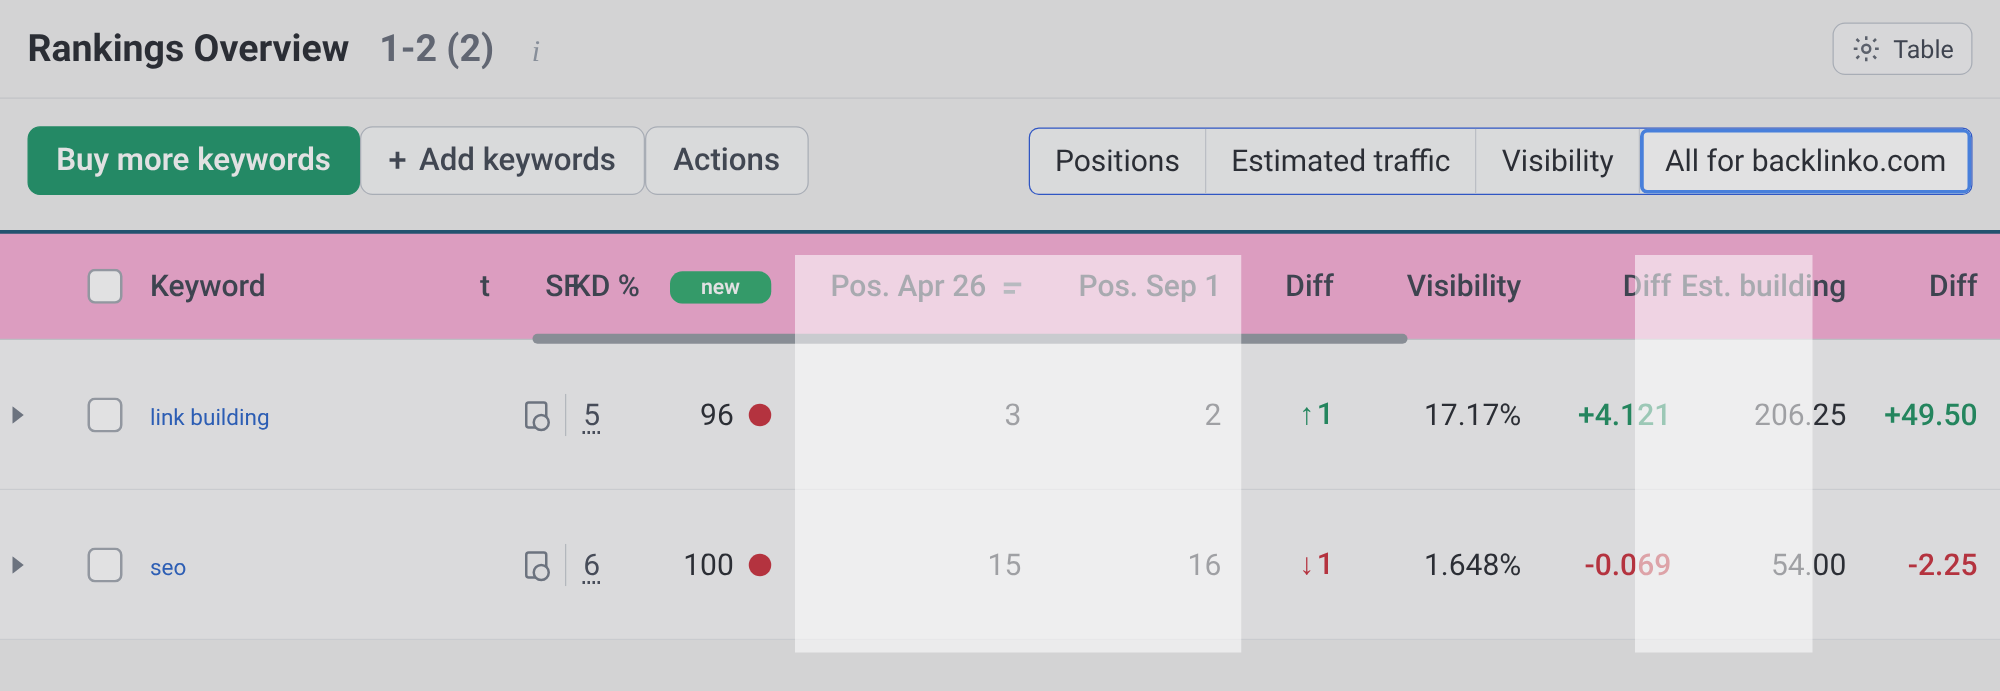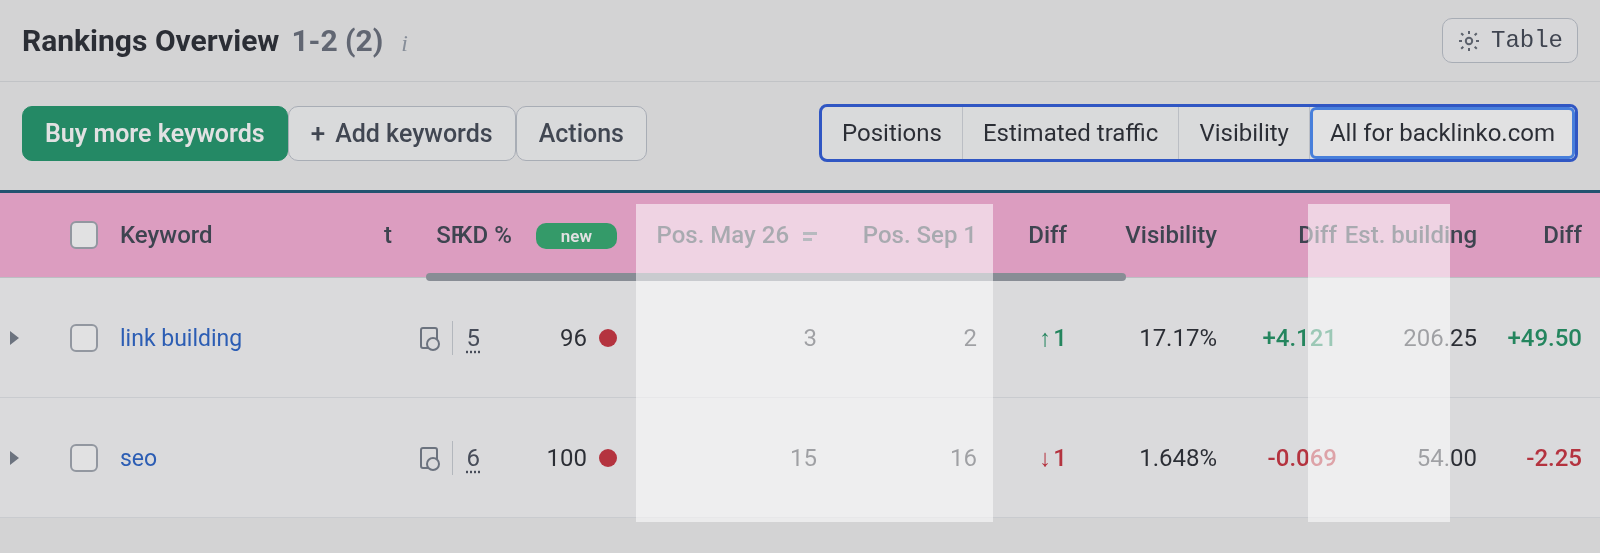--- a/index.html
+++ b/index.html
@@ -25,52 +25,51 @@
     z-index:35;
     pointer-events:none;
   }
 
   
   .header{
     display:flex; align-items:center; justify-content:space-between;
     padding:18px 22px 18px 22px;
     border-bottom:1px solid #d7d9dc;
   }
-  .title-wrap{ display:flex; align-items:baseline; gap:12px; }
+  .title-wrap{ display:flex; align-items:baseline; gap:24px; }
   .title{ font-size:30px; font-weight:700; }
   .title-sub{ font-size:30px; font-weight:700; color:#5b6270; }
   .info-icon{ color:#8c95a2; font-size:24px; font-style:italic; font-family:Georgia, serif; margin-left:6px; line-height:1; }
 
   .settings-btn{
     display:flex; align-items:center; gap:10px;
     border:1px solid #b7bdc6; border-radius:10px;
-    padding:8px 14px; font-size:24px; color:#303744;
+    padding:8px 14px; font-size:20px; color:#303744;
     background:#f3f3f4;
-    font-family:Liberation Mono, monospace;
   }
 
   
   .toolbar{
     display:flex; align-items:center; 
     padding:22px 22px 28px 22px;
   }
   .btn{
     display:flex; align-items:center; gap:10px;
     border-radius:10px; padding:12px 22px;
     font-size:25px; font-weight:500;
     border:1px solid #b7bdc6; background:#f5f6f7; color:#333a47;
   }
   .btn-primary{
     background:#0d8f5f; border-color:#0d8f5f; color:#fff; font-weight:600;
   }
   .plus{ font-size:26px; line-height:1; }
   .spacer{ flex:1; }
 
   .seg{
-    display:flex; border:3px solid #1d4ed8; border-radius:8px; overflow:hidden;
+    display:flex; border:1px solid #1d4ed8; border-radius:8px; overflow:hidden;
     font-size:24px; background:#f5f6f7;
   }
   .seg > div{
     padding:12px 20px; border-right:1px solid #cfd3d9;
   }
   .seg > div:last-child{ border-right:none; }
   .seg .active{
     outline:3px solid #3b82f6; outline-offset:-3px; border-radius:6px;
     background:#fff;
   }
@@ -113,21 +112,21 @@
     display:inline-block; background:#22a565; color:#fff; font-size:17px; font-weight:600;
     padding:3px 25px; border-radius:10px; margin-left:18px; vertical-align:middle;
   }
 
   .row{
     height:120px;
     border-bottom:1px solid #e1e3e7;
     background:#f7f7f8;
   }
   .td{ padding:0 10px; white-space:nowrap; overflow:hidden; }
-  .kw-link{ color:#1857c4; font-size:23px; }
+  .kw-link{ color:#1857c4; font-size:18px; }
 
   .sf-cell{ display:flex; align-items:center; gap:14px; color:#555c68;}
   .serp-icon{
     width:28px;height:22px;border:2px solid #6a7280;border-radius:3px;position:relative;
   }
   .serp-icon::after{
     content:""; position:absolute; width:10px;height:10px;border:2px solid #6a7280;border-radius:50%;
     right:-4px; bottom:-4px; background:#f7f7f8;
   }
   .sf-divider{ width:1px; height:34px; background:#c4c9d0; }
@@ -188,21 +187,21 @@
       <div class="checkbox"></div>
     </div>
     <div class="th"><span>Keyword</span></div>
     <div class="th right"><span>t</span></div>
     <div class="th center"><span>SF</span></div>
     <div class="th right">
       <span>KD %</span>
       <span class="badge-new">new</span>
     </div>
     <div class="th right">
-      <span>Pos. May 26</span>
+      <span>Pos. Apr 26</span>
       <span class="sort-icon"></span>
     </div>
     <div class="th right"><span>Pos. Sep 1</span></div>
     <div class="th right"><span>Diff</span></div>
     <div class="th right"><span>Visibility</span></div>
     <div class="th right"><span>Diff</span></div>
     <div class="th right"><span>Est. building</span></div>
     <div class="th right"><span>Diff</span></div>
     <div class="hscroll"></div>
   </div>

